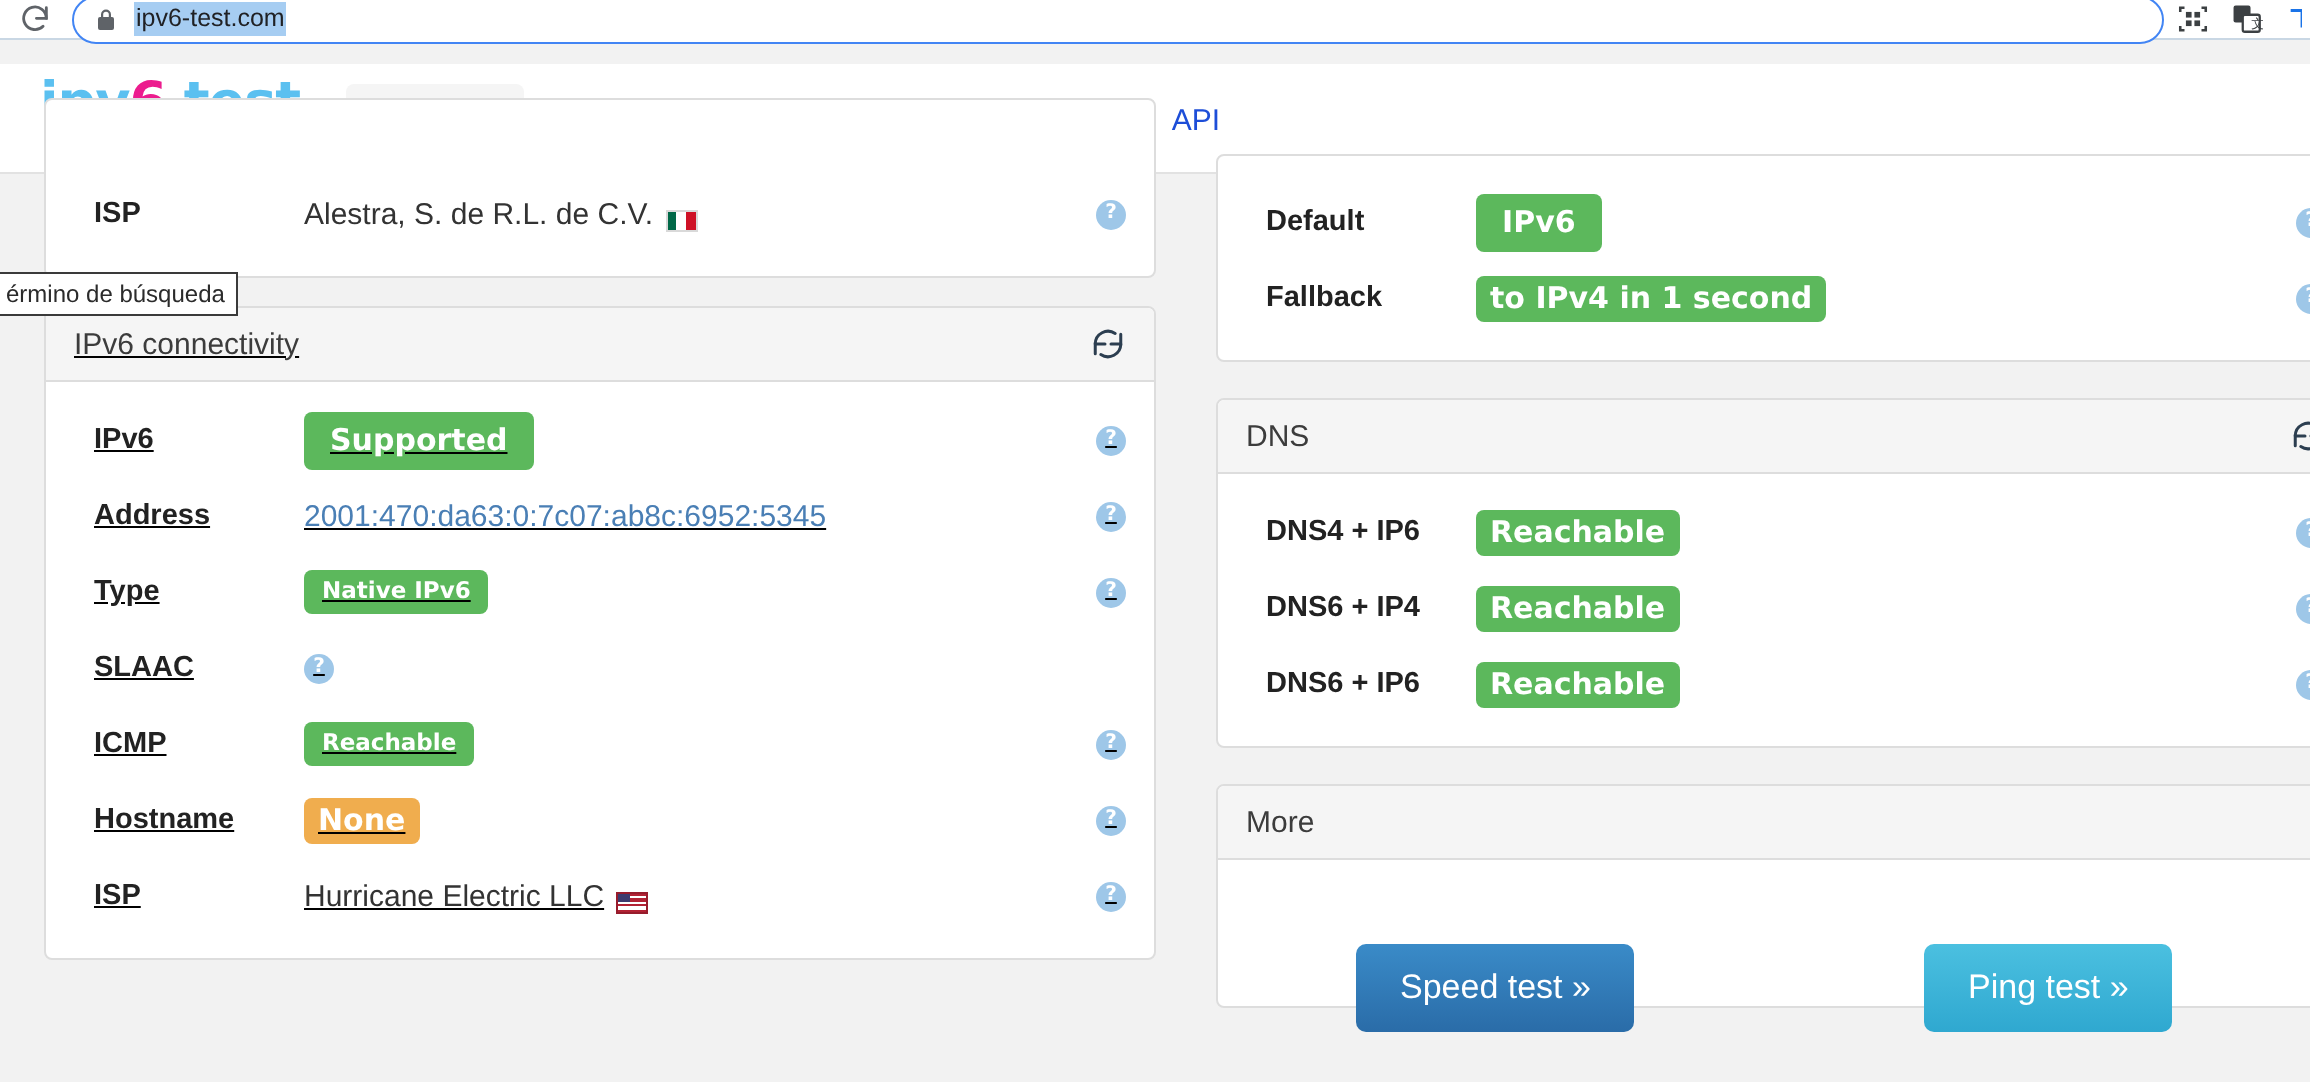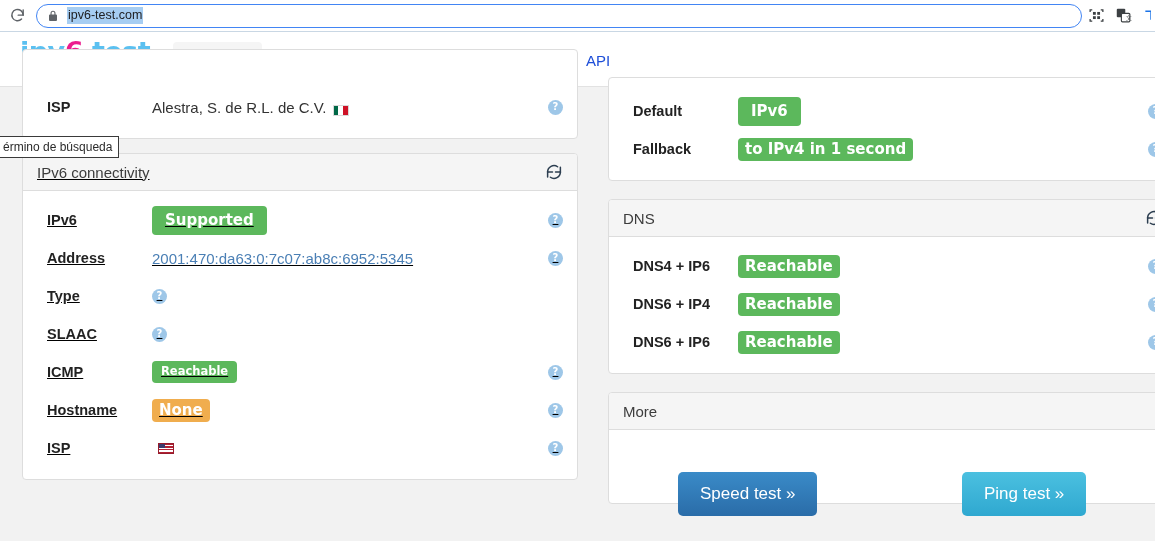--- a/index.html
+++ b/index.html
@@ -7,21 +7,21 @@
     margin: 0; padding: 0;
     width: 1155px; height: 541px;
     overflow: hidden;
     background: #ffffff;
     font-family: "Liberation Sans", sans-serif;
   }
   #app { position: relative; width: 1155px; height: 541px; background:#f2f2f2; }
 
   
   .browser-bar {
-    position:absolute; left:0; top:0; width:1155px; height:32px;
+    position:absolute; left:0; top:0; width:1155px; height:20px;
     background:#ffffff; display:flex; align-items:center;
     border-bottom:1px solid #c9d7e4;
   }
   .reload-btn {
     width:30px; height:30px; margin-left:2px;
     display:flex; align-items:center; justify-content:center;
     color:#5f6368; cursor:pointer;
   }
   .omnibox {
     flex:1; height:24px; margin:0 6px 0 4px;
@@ -250,20 +250,23 @@
           </div>
 
           <div class="row">
             <div class="row-label">Address</div>
             <div class="row-value link">2001:470:da63:0:7c07:ab8c:6952:5345</div>
             <div class="help">?</div>
           </div>
 
           <div class="row">
             <div class="row-label">Type</div>
+            <div class="row-value">
+              <span class="badge green md">Native IPv6</span>
+            </div>
             <div class="help">?</div>
           </div>
 
           <div class="row">
             <div class="row-label">SLAAC</div>
             <div class="help">?</div>
           </div>
 
           <div class="row">
             <div class="row-label">ICMP</div>
@@ -277,20 +280,21 @@
             <div class="row-label">Hostname</div>
             <div class="row-value">
               <span class="badge orange sm">None</span>
             </div>
             <div class="help">?</div>
           </div>
 
           <div class="row">
             <div class="row-label">ISP</div>
             <div class="row-value">
+              <span>Hurricane Electric LLC</span>
               <span class="flag flag-us">
                 <i class="stripe" style="top:1.38px"></i>
                   <i class="stripe" style="top:4.14px"></i>
                 <i class="stripe" style="top:6.9px"></i>
                   <i class="stripe" style="top:9.66px"></i>
                 <i class="canton"></i>
               </span>
             </div>
             <div class="help">?</div>
           </div>

